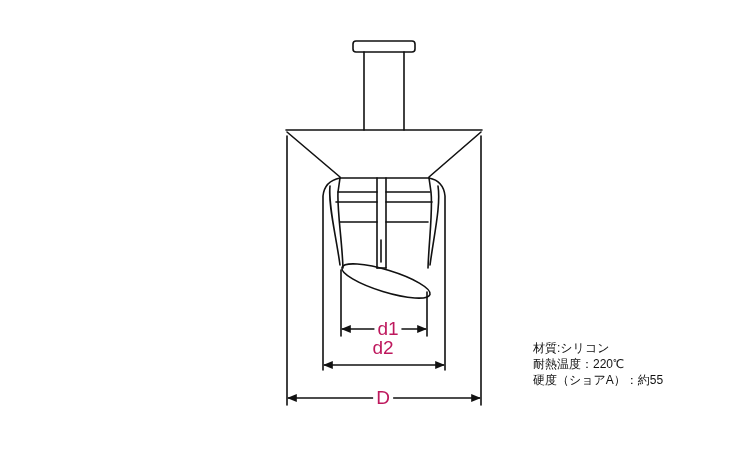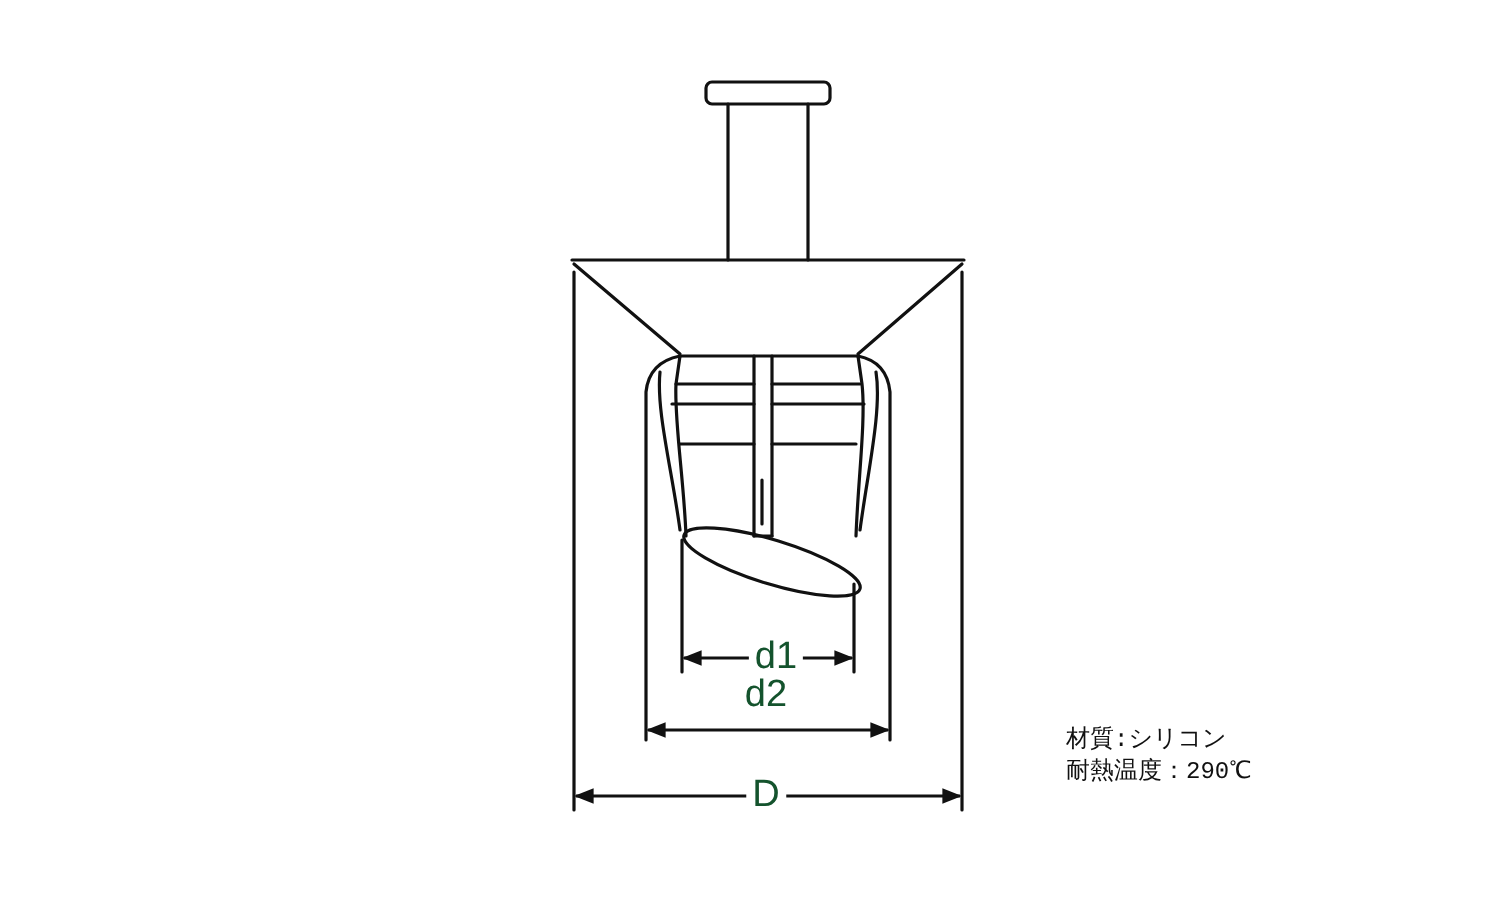--- a/index.html
+++ b/index.html
@@ -2,30 +2,30 @@
 <html><head>
 <meta charset="utf-8">
 <style>
   html, body { margin: 0; padding: 0; background: #ffffff; }
   body { width: 750px; height: 450px; position: relative; overflow: hidden; }
   #drawing { position: absolute; left: 0; top: 0; width: 750px; height: 450px; }
   .dim-label {
     position: absolute;
     font-family: "Liberation Sans", sans-serif;
     font-size: 19px;
-    color: #14532d;
+    color: #be185d;
     background: #ffffff;
     padding: 0 3px;
     line-height: 20px;
     transform: translateX(-50%);
   }
   .specs {
     position: absolute;
-    left: 533px; top: 362px;
-    font-family: Liberation Mono, monospace;
+    left: 533px; top: 340px;
+    font-family: Liberation Sans, sans-serif;
     font-size: 12px;
     line-height: 16px;
     color: #111111;
   }
   .spec-line { white-space: nowrap; }
 </style>
 </head>
 <body>
 
 <svg id="drawing" viewBox="0 0 750 450" xmlns="http://www.w3.org/2000/svg">
@@ -82,14 +82,15 @@
     <line x1="288" y1="398" x2="480" y2="398" marker-start="url(#arr)" marker-end="url(#arr)"></line>
   </g>
 </svg>
 
 <div class="dim-label" style="left:388px; top:319px;">d1</div>
 <div class="dim-label" style="left:383px; top:338px;">d2</div>
 <div class="dim-label" style="left:383px; top:388px;">D</div>
 
 <div class="specs">
   <div class="spec-line">材質:シリコン</div>
-  <div class="spec-line">耐熱温度：290℃</div>
+  <div class="spec-line">耐熱温度：220℃</div>
+  <div class="spec-line">硬度（ショアA）：約55</div>
 </div>
 
 </body></html>

